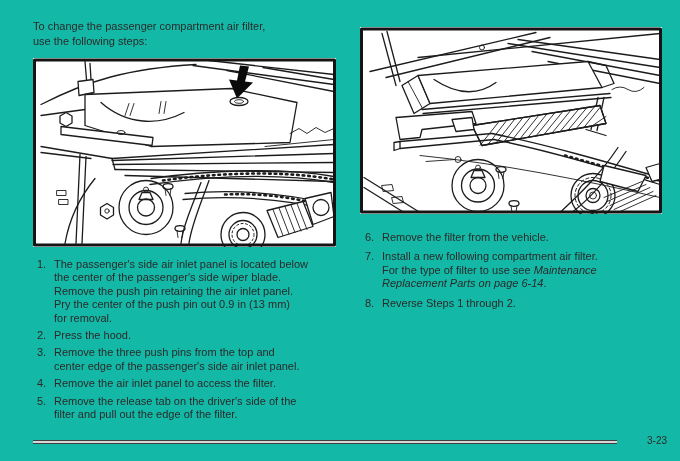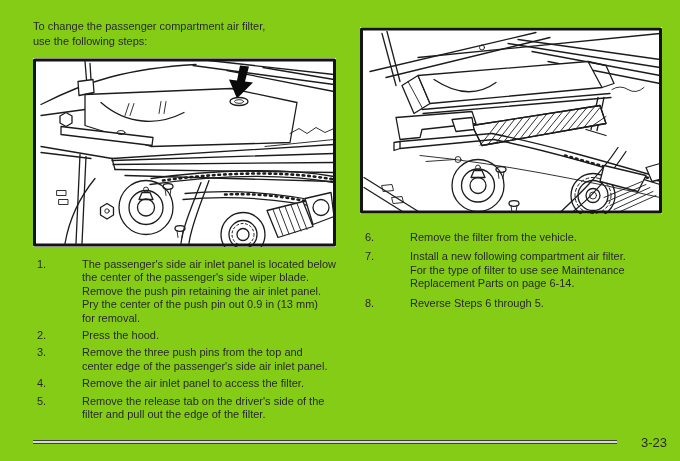--- a/index.html
+++ b/index.html
@@ -1,17 +1,17 @@
 <!DOCTYPE html>
 <html><head>
 <meta charset="utf-8">
 <style>
   html,body{margin:0;padding:0;background:#ffffff;}
   .page{
-    position:relative;width:680px;height:461px;background:#84cc16;overflow:hidden;
+    position:relative;width:680px;height:461px;background:#14b8a6;overflow:hidden;
     font-family:"Liberation Sans","DejaVu Sans",sans-serif;color:#2a2a2a;
   }
   .intro{position:absolute;left:33px;top:19px;font-size:11px;line-height:15px;white-space:pre-line;}
   .fig{position:absolute;background:#fff;}
   .fig svg{display:block;width:100%;height:100%;}
   .fig svg *{fill:none;stroke:#1c1c1c;stroke-width:1.3;stroke-linecap:round;stroke-linejoin:round;}
   .fig svg .wf{fill:#ffffff;}
   .fig svg .solid{fill:#0a0a0a;stroke:none;}
   .fig svg .thin{stroke-width:0.9;}
   .fig svg .ribs{stroke-width:2.6;stroke-dasharray:1.6 4;}
@@ -19,27 +19,27 @@
   .fig svg .dash3{stroke-width:1;stroke-dasharray:3 2.5;}
   .fig svg .frame{stroke-width:3;stroke:#141414;}
   .fig-left{left:33px;top:58px;width:303px;height:189px;}
   .fig-right{left:360px;top:27px;width:302px;height:187px;}
   .steps{position:absolute;font-size:11px;line-height:13.4px;}
   .steps-left{left:37px;top:258px;width:302px;}
   .steps-right{left:365px;top:231px;width:300px;}
   .step{display:flex;margin-bottom:4px;}
   .steps-right .step{margin-bottom:6px;}
   .num{width:17px;flex:none;}
-  .txt{flex:1;white-space:pre-line;margin-left:28px;}
-  .it{}
+  .txt{flex:1;white-space:pre-line;}
+  .it{font-style:italic;}
   .footer-rule{
     position:absolute;left:33px;top:440px;width:584px;height:4px;box-sizing:border-box;
     border-top:1.5px solid #3f3f3f;border-bottom:1.5px solid #3f3f3f;background:#d8d8d8;
   }
-  .page-number{position:absolute;left:617px;top:435px;width:50px;text-align:right;font-size:13px;}
+  .page-number{position:absolute;left:617px;top:435px;width:50px;text-align:right;font-size:10px;}
 </style>
 </head>
 <body>
 
 <div class="page">
 
   <div class="intro">To change the passenger compartment air filter,
 use the following steps:</div>
 
   <div class="fig fig-left">
@@ -207,20 +207,20 @@
       <span class="txt">Remove the filter from the vehicle.</span>
     </div>
     <div class="step">
       <span class="num">7.</span>
       <span class="txt"><span>Install a new following compartment air filter.
 For the type of filter to use see </span><span class="it">Maintenance
 Replacement Parts on page 6-14</span><span>.</span></span>
     </div>
     <div class="step">
       <span class="num">8.</span>
-      <span class="txt">Reverse Steps 6 through 5.</span>
+      <span class="txt">Reverse Steps 1 through 2.</span>
     </div>
   </div>
 
   <div class="footer-rule"></div>
   <div class="page-number">3-23</div>
 
 </div>
 
 </body></html>

